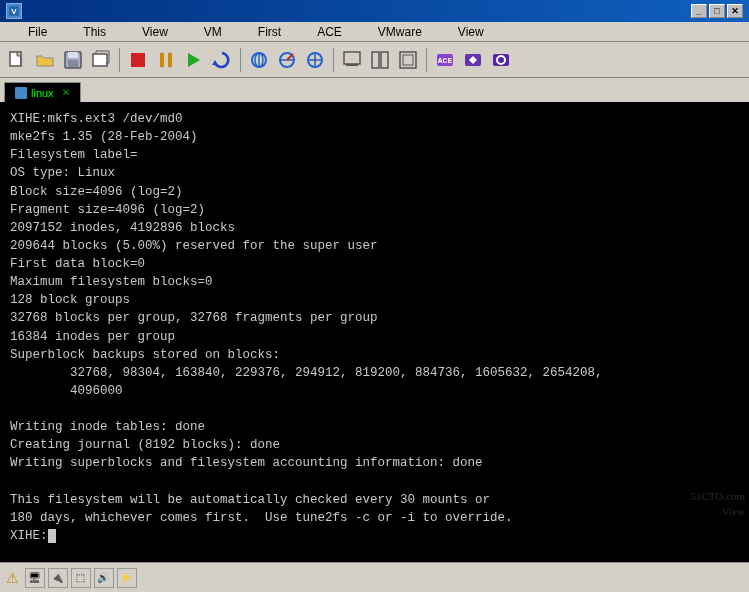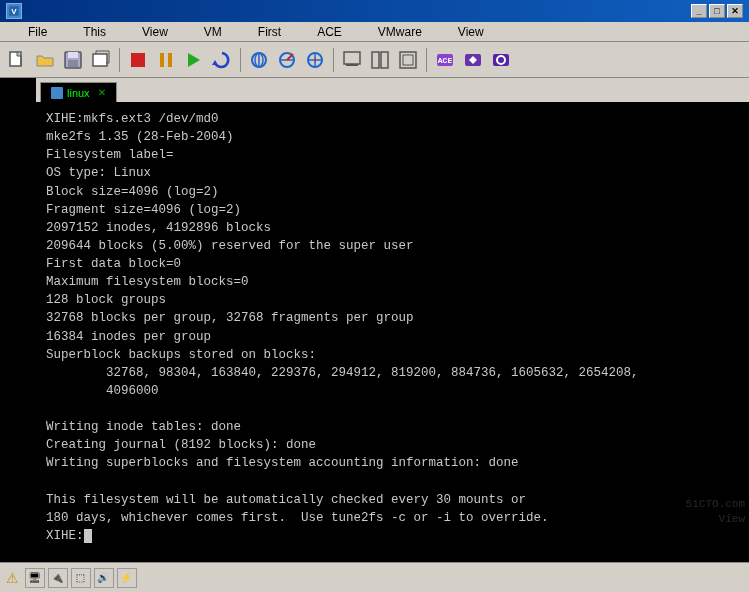--- a/index.html
+++ b/index.html
@@ -213,25 +213,25 @@
       vertical-align: text-bottom;
       animation: blink 1s step-end infinite;
     }
     @keyframes blink {
       0%, 100% { opacity: 1; }
       50% { opacity: 0; }
     }
 
     .watermark {
       position: absolute;
-      bottom: 36px;
+      bottom: 44px;
       right: 4px;
       color: rgba(255,255,255,0.15);
       font-size: 11px;
-      font-family: Liberation Mono, monospace;
+      font-family: Liberation Serif, serif;
       text-align: right;
       pointer-events: none;
       line-height: 1.3;
     }
   </style>
 </head>
 <body>
 
 <div class="title-bar">
   <div class="title-bar-left">
@@ -370,21 +370,21 @@
       </svg>
   </div>
   <div class="toolbar-btn">
     <svg viewBox="0 0 20 20">
         <rect x="2" y="4" width="16" height="12" rx="2" fill="#5522aa"></rect>
         <circle cx="10" cy="10" r="4" fill="none" stroke="white" stroke-width="2"></circle>
       </svg>
   </div>
 </div>
 
-<div style="background:#000000;padding-left:36px;">
+<div style="background:#000000;">
   <div class="tab-bar">
     <div class="tab active">
       <span class="tab-icon"></span>
       <span>linux</span>
       <span class="tab-close">✕</span>
     </div>
   </div>
 
   <div style="position:relative; background:#000;">
     <div class="terminal" id="terminal-content">XIHE:mkfs.ext3 /dev/md0

